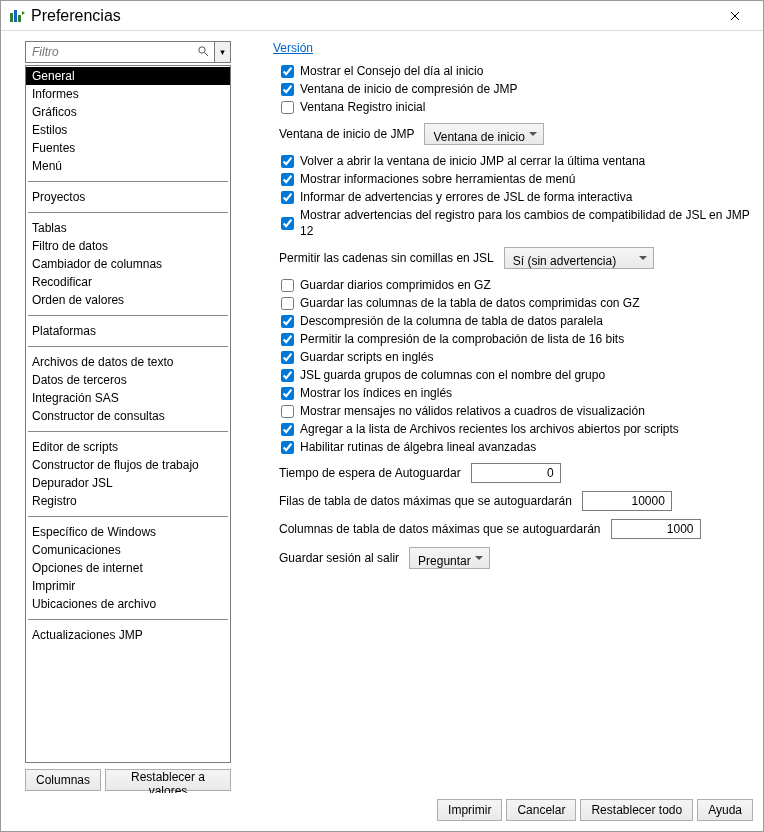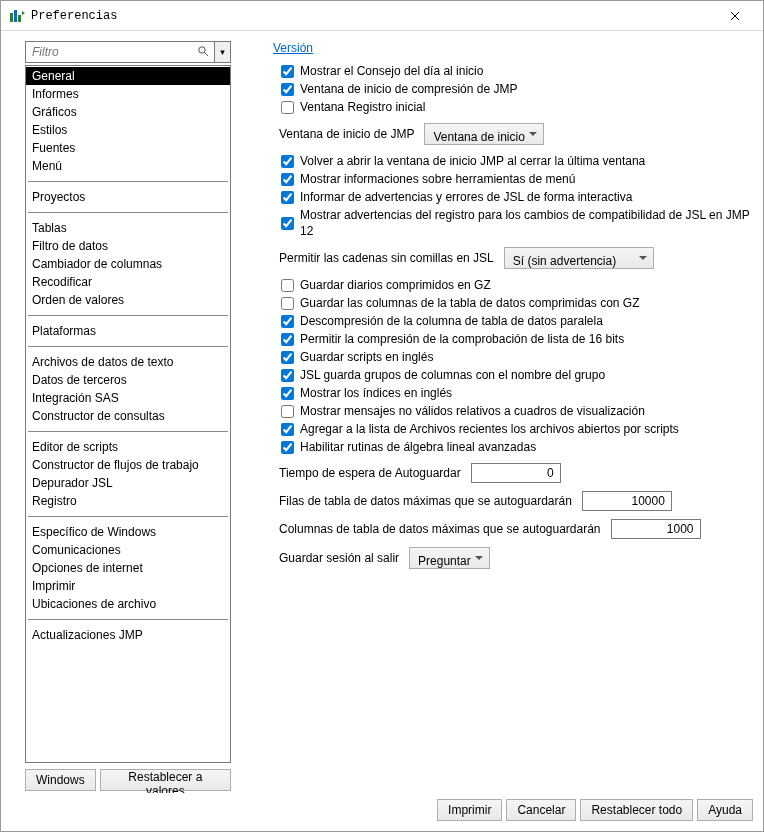--- a/index.html
+++ b/index.html
@@ -24,21 +24,21 @@
     align-items: center;
     padding: 0 8px;
     border-bottom: 1px solid #ddd;
   }
   .titlebar-icon {
     width: 16px; height: 16px;
     margin-right: 6px;
     position: relative;
   }
   .titlebar-icon svg { width:16px; height:16px; }
-  .titlebar-title { flex: 1; font-size: 12px; font-family: Liberation Mono, monospace; }
+  .titlebar-title { flex: 1; font-size: 16px; }
   .title-close {
     width: 40px; height: 28px;
     display:flex; align-items:center; justify-content:center;
     cursor: pointer;
   }
 
   
   .content {
     flex: 1;
     display: flex;
@@ -276,21 +276,21 @@
         <div class="cat-item">Específico de Windows</div>
         <div class="cat-item">Comunicaciones</div>
         <div class="cat-item">Opciones de internet</div>
         <div class="cat-item">Imprimir</div>
         <div class="cat-item">Ubicaciones de archivo</div>
         <div class="cat-sep"></div>
         <div class="cat-item">Actualizaciones JMP</div>
       </div>
 
     <div class="left-btn-row">
-      <button class="win">Windows</button>
+      <button class="win">Columnas</button>
       <button class="win">Restablecer a valores predeterminados</button>
     </div>
   </div>
 
   <div class="rightcol">
     <span class="version-link">Versión</span>
 
     <div class="opts">
 
       <label class="chk-row">

